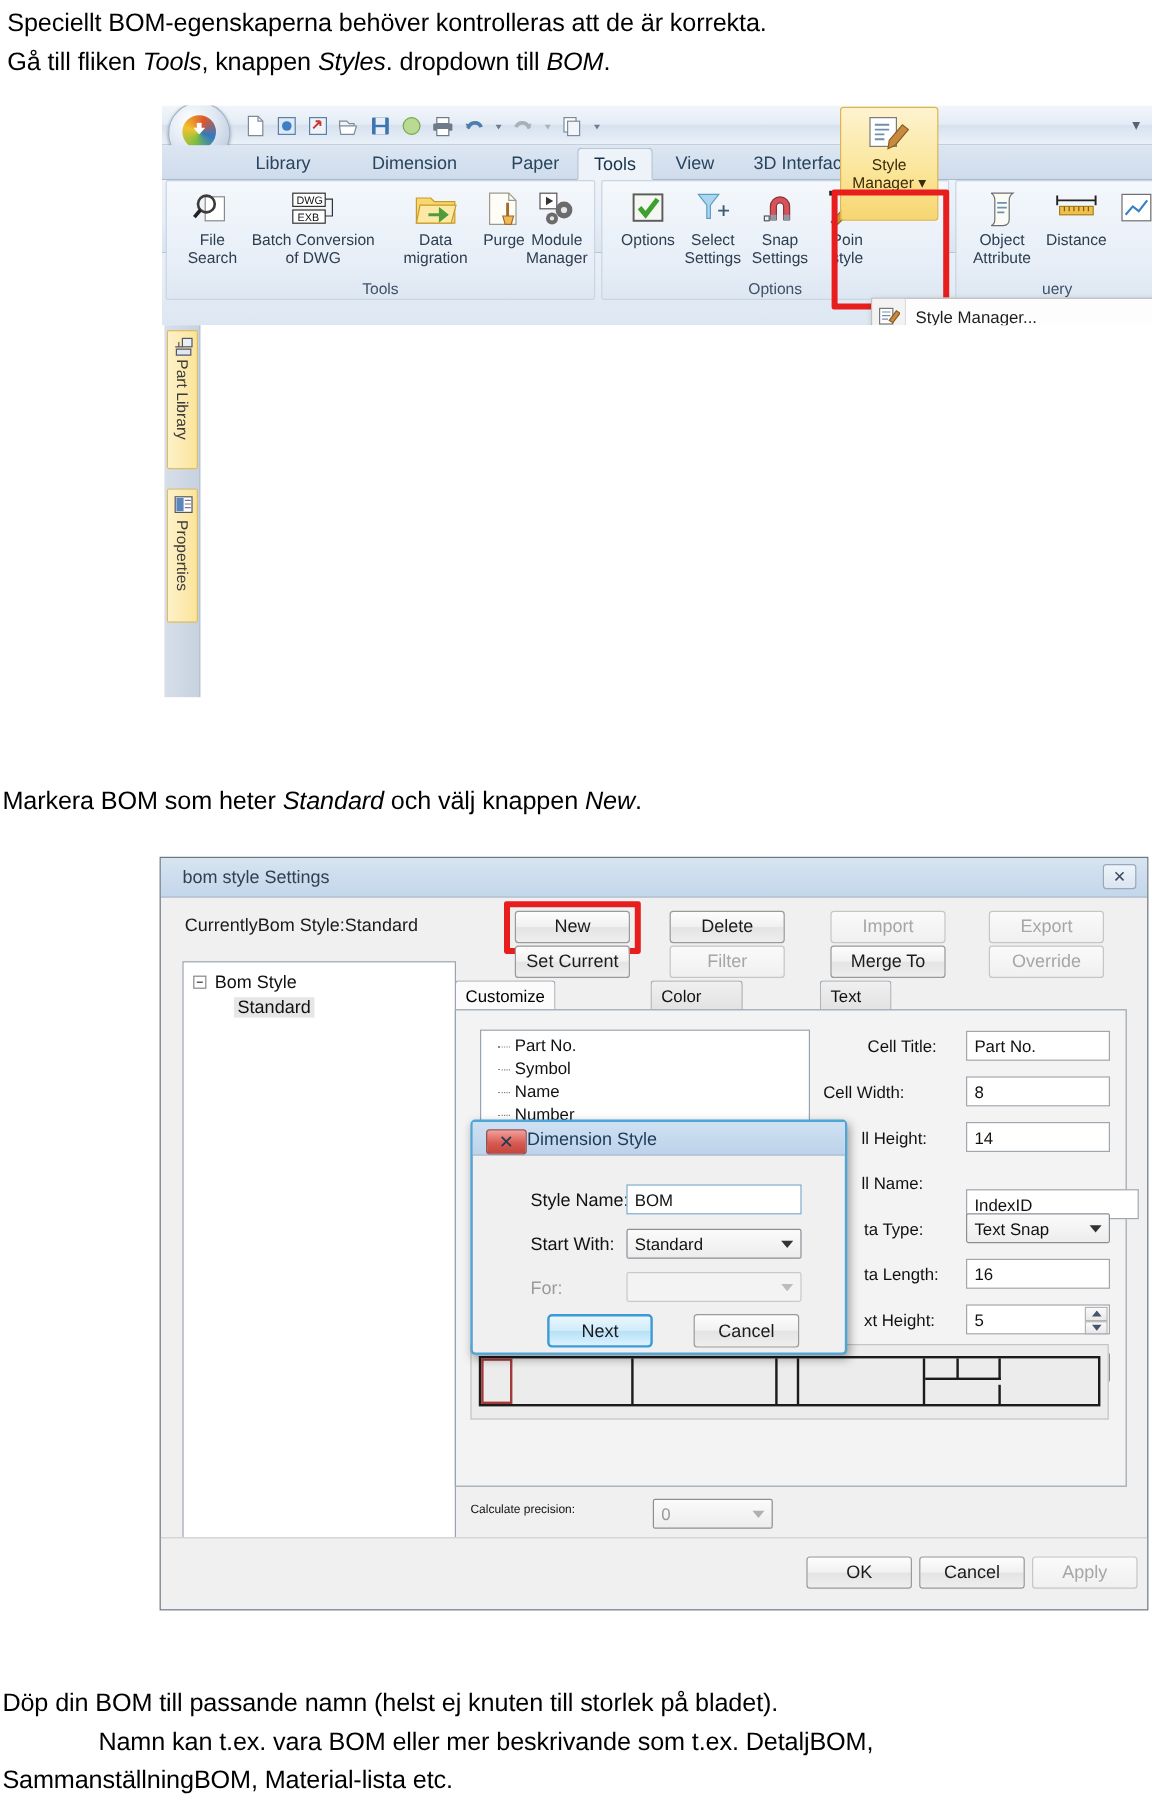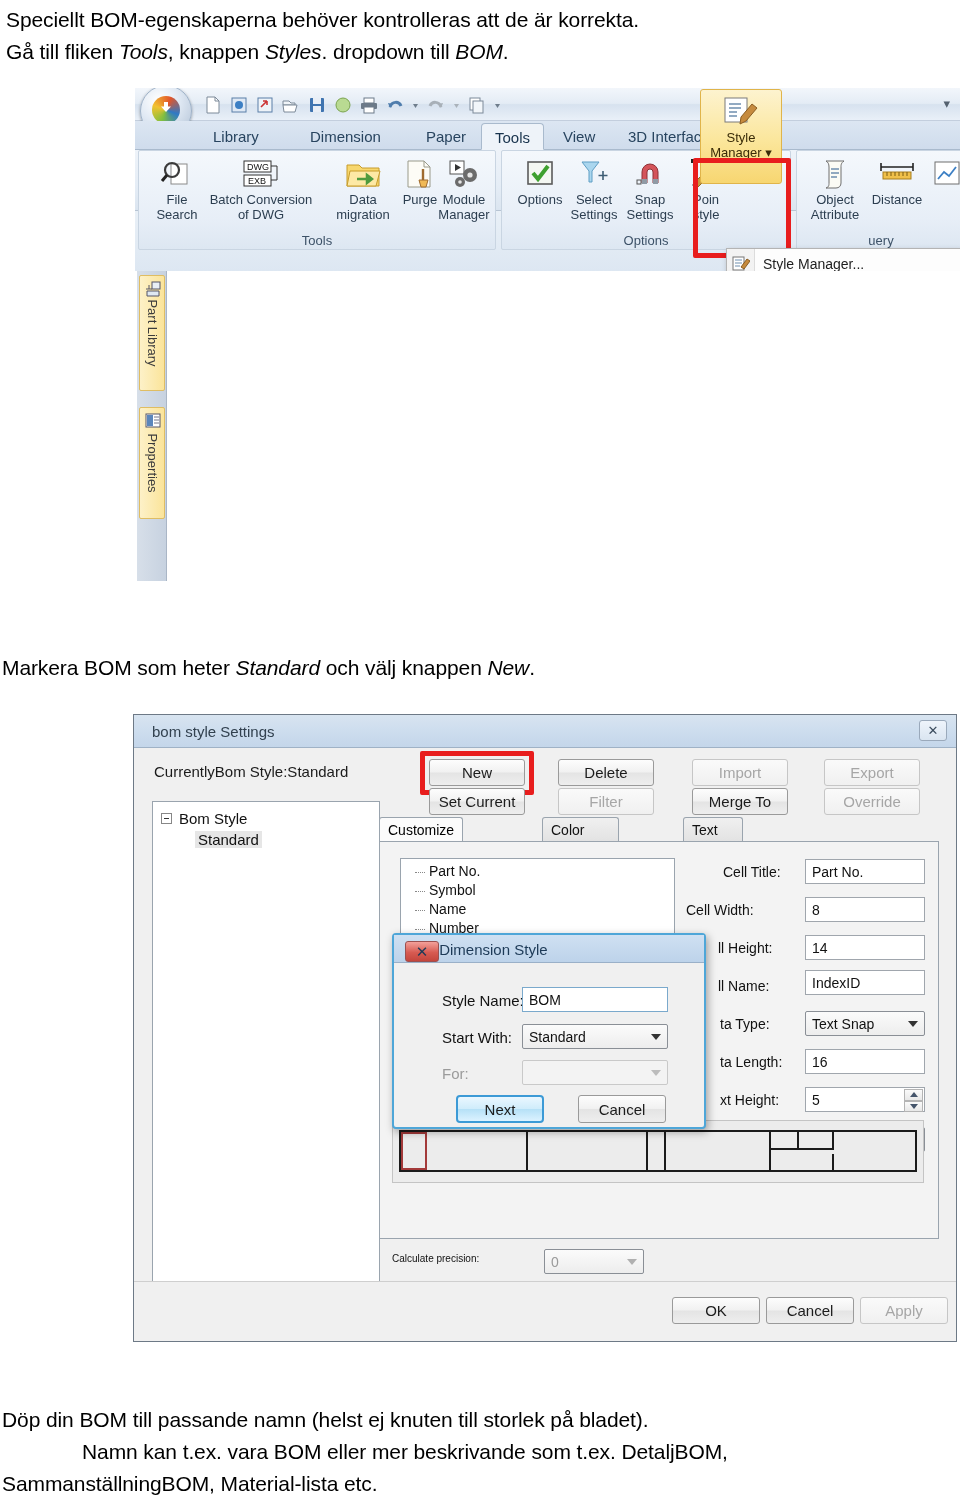--- a/index.html
+++ b/index.html
@@ -699,21 +699,21 @@
     <div class="frow" style="left:323px; top:22px;margin-left:20px;">Cell Title:</div>
     <div class="fld" style="left:425px; top:17px; width:120px;">Part No.</div>
 
     <div class="frow" style="left:306px; top:60px;">Cell Width:</div>
     <div class="fld" style="left:425px; top:55px; width:120px;">8</div>
 
     <div class="frow" style="left:338px; top:98px;">ll Height:</div>
     <div class="fld" style="left:425px; top:93px; width:120px;">14</div>
 
     <div class="frow" style="left:338px; top:136px;">ll Name:</div>
-    <div class="fld" style="left:425px; top:128px; width:120px;">IndexID</div>
+    <div class="fld" style="left:425px; top:149px; width:144px;">IndexID</div>
 
     <div class="frow" style="left:340px; top:174px;">ta Type:</div>
     <div class="fld combo" style="left:425px; top:169px; width:120px;">
       <span>Text Snap</span>
       <span class="caret"></span>
     </div>
 
     <div class="frow" style="left:340px; top:212px;">ta Length:</div>
     <div class="fld" style="left:425px; top:207px; width:120px;">16</div>
 

